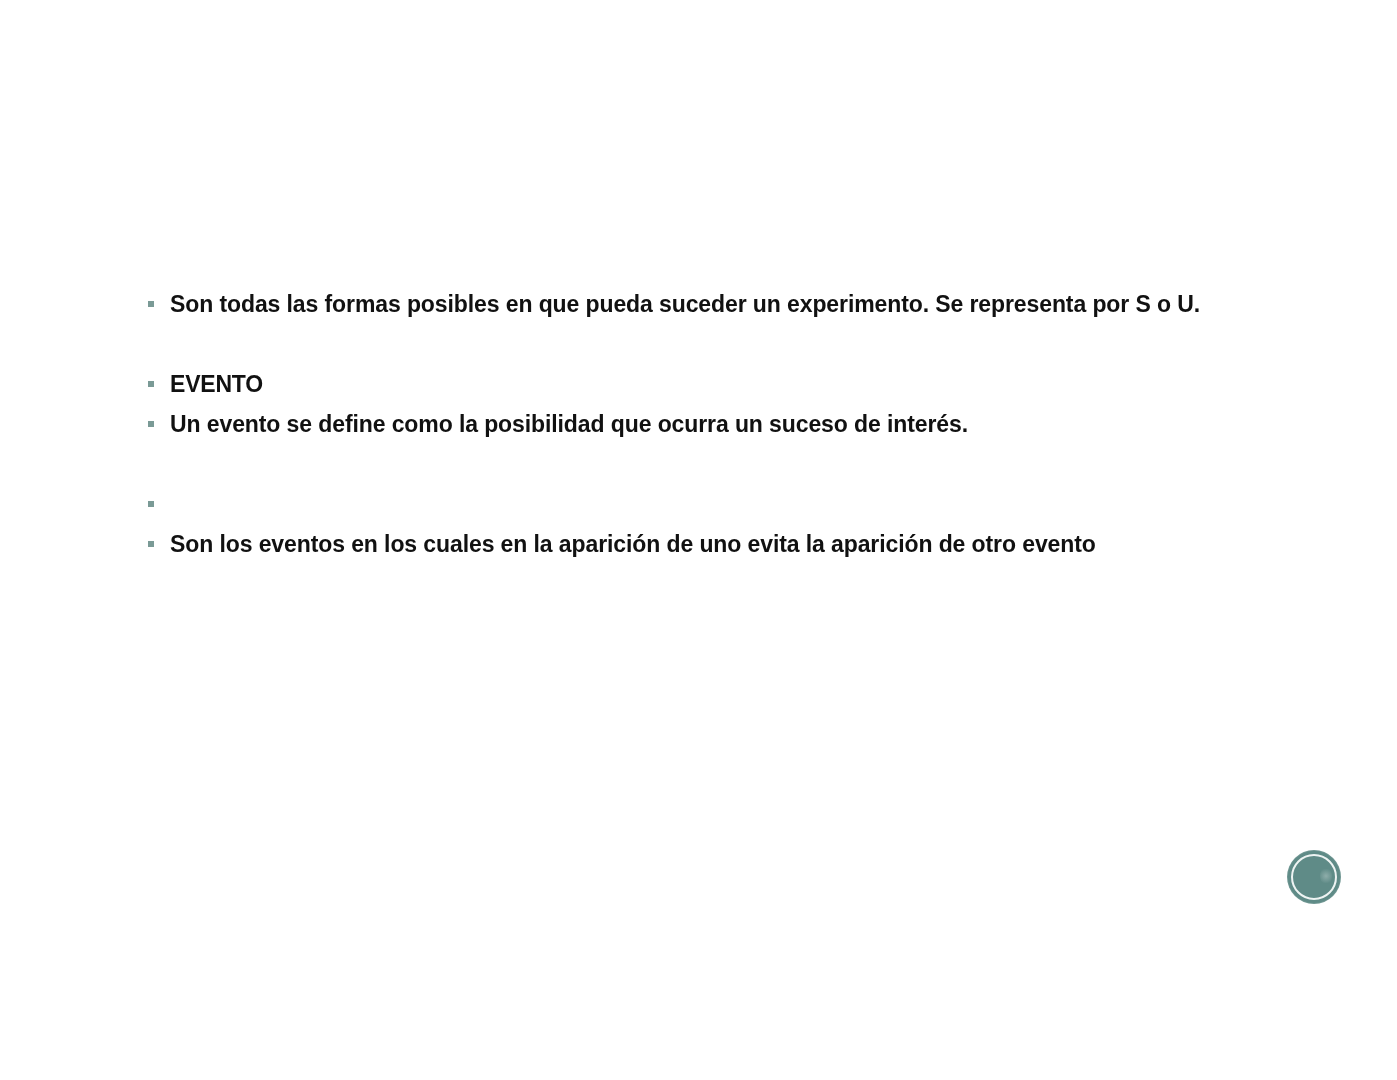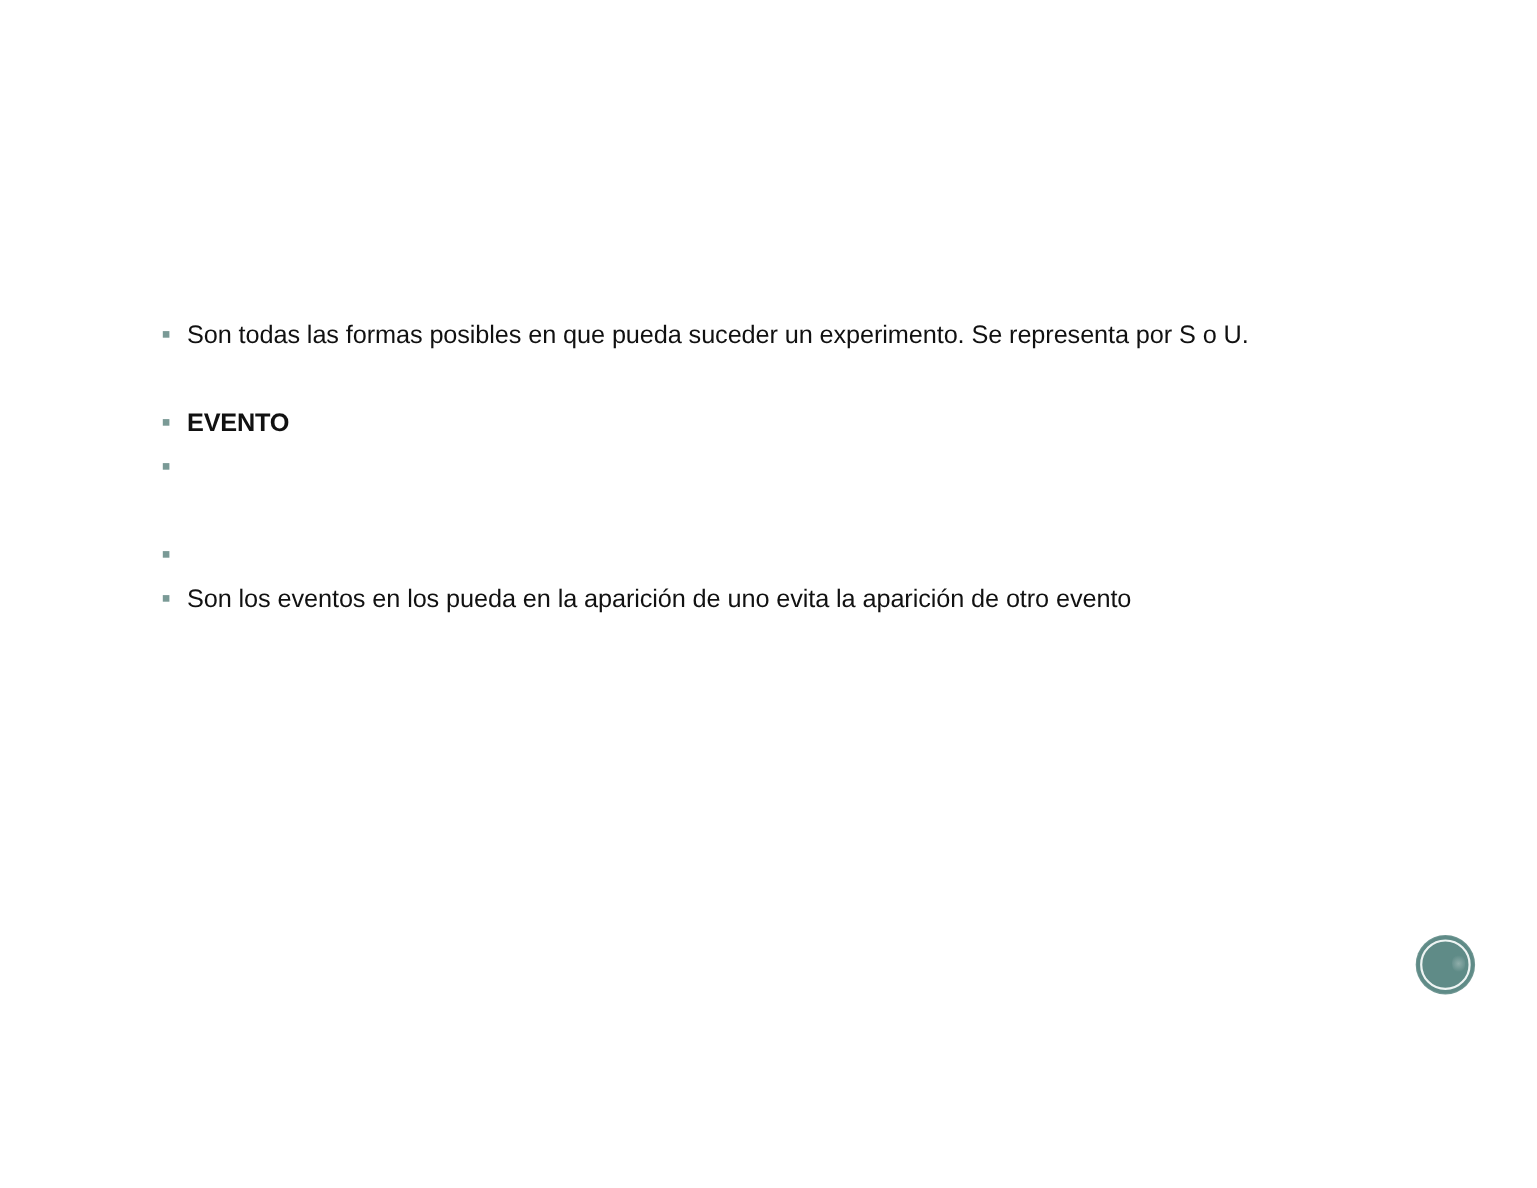--- a/index.html
+++ b/index.html
@@ -35,21 +35,21 @@
       height: 40px;
       font-size: 23px;
       line-height: 40px;
       white-space: nowrap;
     }
     .bullet-item.heading {
       font-weight: bold;
       letter-spacing: -0.2px;
     }
     .bullet-item.desc {
-      font-weight: normal;
+      font-weight: bold;
       letter-spacing: -0.1px;
     }
     .bullet-item.desc + .bullet-item.heading {
       margin-top: 40px;
     }
     .bullet-marker {
       display: inline-block;
       width: 6px;
       height: 6px;
       background: #7a9a96;
@@ -98,27 +98,28 @@
       <span class="bullet-marker"></span>
       <span class="bullet-text">Son todas las formas posibles en que pueda suceder un experimento. Se representa por S o U.</span>
     </div>
 
     <div class="bullet-item heading">
       <span class="bullet-marker"></span>
       <span class="bullet-text">EVENTO</span>
     </div>
     <div class="bullet-item desc">
       <span class="bullet-marker"></span>
+      <span class="bullet-text">Un evento se define como la posibilidad que ocurra un suceso de interés.</span>
     </div>
 
     <div class="bullet-item heading">
       <span class="bullet-marker"></span>
     </div>
     <div class="bullet-item desc">
       <span class="bullet-marker"></span>
-      <span class="bullet-text">Son los eventos en los pueda en la aparición de uno evita la aparición de otro evento</span>
+      <span class="bullet-text">Son los eventos en los cuales en la aparición de uno evita la aparición de otro evento</span>
     </div>
 
 
   </div>
 
   <div class="deco-circle"></div>
 </div>
 
 </body></html>

